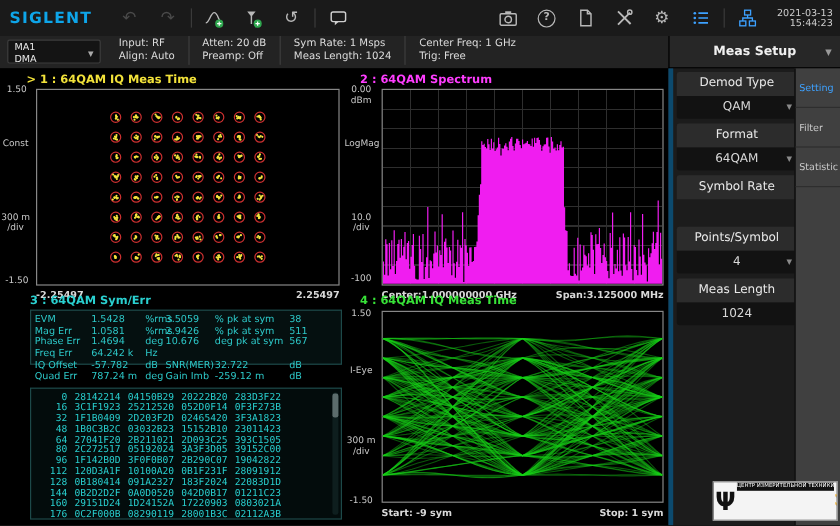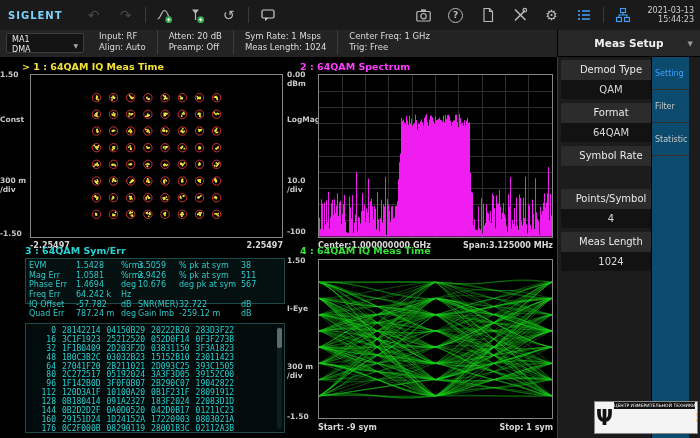--- a/index.html
+++ b/index.html
@@ -1,21 +1,21 @@
 <!DOCTYPE html>
 <html><head>
 <meta charset="utf-8">
 <style>
   html,body{margin:0;padding:0;background:#2a2a2a;}
   .app{position:relative;width:700px;height:438px;background:#000;overflow:hidden;
        font-family:"DejaVu Sans","Liberation Sans",sans-serif;-webkit-font-smoothing:antialiased;}
   
   #toolbar{position:absolute;left:0;top:0;width:700px;height:30px;background:#1a1a1a;
            border-bottom:1px solid #000;display:flex;align-items:center;}
-  .logo{color:#7dd3fc;font-weight:bold;font-size:10px;letter-spacing:1px;margin:0 22px 0 8px;}
+  .logo{color:#0ea5e9;font-weight:bold;font-size:13px;letter-spacing:1px;margin:0 22px 0 8px;}
   .tbicon{width:18px;height:18px;display:flex;align-items:center;justify-content:center;margin-right:14px;}
   .tbicon svg{display:block;}
   .glyph{font-size:14px;color:#b8b8b8;line-height:1;}
   .glyph.dis{color:#4a4a4a;}
   .vsep{width:1px;height:16px;background:#3a3a3a;margin:0 10px 0 -4px;}
   .spacer{flex:1;}
   .datetime{color:#cfcfcf;font-size:8px;line-height:9px;text-align:right;margin:0 6px 0 2px;}
   .qmark{width:13px;height:13px;border:1.2px solid #b8b8b8;border-radius:50%;color:#b8b8b8;
          font-size:9px;font-weight:bold;display:flex;align-items:center;justify-content:center;}
   
@@ -24,21 +24,21 @@
                border:1px solid #3d3d3d;border-radius:2px;color:#e8e8e8;font-size:8px;line-height:9.5px;
                padding:1px 16px 0 5px;box-sizing:border-box;}
   #channel-caret{position:absolute;right:5px;top:7px;font-size:6px;color:#aaa;}
   #status-groups{position:absolute;left:88px;top:0;display:flex;height:24px;}
   .sgroup{padding:1px 11px 0 11px;color:#dcdcdc;font-size:8.5px;line-height:11px;white-space:nowrap;}
   .sgroup + .sgroup{border-left:1px solid #3e3e3e;}
   
   #screen{position:absolute;left:0;top:57px;width:557px;height:381px;background:#000;}
   .ptitle{position:absolute;font-size:9.5px;font-weight:600;white-space:nowrap;}
   .axlab{position:absolute;font-size:7.5px;color:#c9c9c9;white-space:nowrap;}
-  .axcol{text-align:left;font-weight:bold;}
+  .axcol{text-align:center;}
   .xlab{position:absolute;font-size:8px;color:#d8d8d8;white-space:nowrap;font-weight:bold;}
   .plot{position:absolute;border:1px solid #878787;background:#000;box-sizing:border-box;}
   
   #p1-title{left:22px;top:4px;color:#f2e23a;}
   #const-plot{left:30px;top:17px;width:253px;height:164px;}
   
   #p2-title{left:300px;top:4px;color:#ff3dff;}
   #spec-plot{left:318px;top:17px;width:235px;height:164px;}
   
   #p3-title{left:25px;top:188px;color:#2ad0d0;}
@@ -56,28 +56,28 @@
   #hex-thumb{position:absolute;left:0;top:1px;width:5px;height:20px;background:#5c6c6c;border-radius:2px;}
   
   #p4-title{left:300px;top:188px;color:#38e338;}
   #eye-plot{left:318px;top:202px;width:235px;height:160px;}
   
   #menu-header{position:absolute;left:557px;top:30px;width:143px;height:27px;background:#272727;
                border-left:1px solid #000;border-bottom:1px solid #000;box-sizing:border-box;}
   #menu-header .t{display:block;text-align:center;line-height:26px;font-size:10.5px;font-weight:bold;color:#f0f0f0;}
   #menu-header .c{position:absolute;right:7px;top:10px;font-size:7px;color:#999;}
   #menu{position:absolute;left:557px;top:57px;width:143px;height:381px;background:#1c1c1c;
-        border-left:1px solid #0c4a6e;box-sizing:border-box;}
+        border-left:4px solid #0c4a6e;box-sizing:border-box;}
   .mitem{position:absolute;left:3px;width:100px;cursor:pointer;}
   .mitem .lab{background:#2c2c2c;color:#e9e9e9;font-size:10px;text-align:center;line-height:20px;
               height:20px;border-radius:2px 2px 0 0;white-space:nowrap;}
   .mitem .val{position:relative;background:#121212;color:#d8d8d8;font-size:10px;text-align:center;
               line-height:19px;height:19px;border-radius:0 0 2px 2px;}
   .mitem .val .caret{position:absolute;right:4px;top:0;font-size:6px;color:#8a8a8a;}
-  #tabs{position:absolute;right:11px;top:0;width:37px;height:100%;background:#0c4a6e;border-left:1px solid #000;}
+  #tabs{position:absolute;right:0;top:0;width:37px;height:100%;background:#404040;border-left:1px solid #000;}
   .tab{height:33px;border-bottom:1px solid #2e2e2e;color:#c8c8c8;font-size:8px;
        display:flex;align-items:center;padding-left:3px;box-sizing:border-box;cursor:pointer;}
   .tab.active{color:#3da1ff;}
   
   #watermark{position:absolute;left:594px;top:401px;width:104px;height:33px;background:#f4f4f4;
              border:1px solid #888;box-sizing:border-box;display:flex;}
   #wm-trident{width:19px;display:flex;align-items:center;justify-content:center;
               font-size:20px;font-weight:bold;color:#111;transform:scaleY(1.05);}
   #wm-right{flex:1;display:flex;flex-direction:row;overflow:hidden;}
   #wm-top{background:#111;color:#fff;font-size:4.5px;line-height:7px;height:7px;text-align:center;white-space:nowrap;}
@@ -822,21 +822,21 @@
           <span class="off">16</span>
           <span class="g">3C1F1923</span>
           <span class="g">25212520</span>
           <span class="g">052D0F14</span>
           <span class="g">0F3F273B</span>
         </div>
         <div class="hexrow">
           <span class="off">32</span>
           <span class="g">1F1B0409</span>
           <span class="g">2D203F2D</span>
-          <span class="g">03831150</span>
+          <span class="g">02465420</span>
           <span class="g">3F3A1823</span>
         </div>
         <div class="hexrow">
           <span class="off">48</span>
           <span class="g">1B0C3B2C</span>
           <span class="g">03032B23</span>
           <span class="g">15152B10</span>
           <span class="g">23011423</span>
         </div>
         <div class="hexrow">

